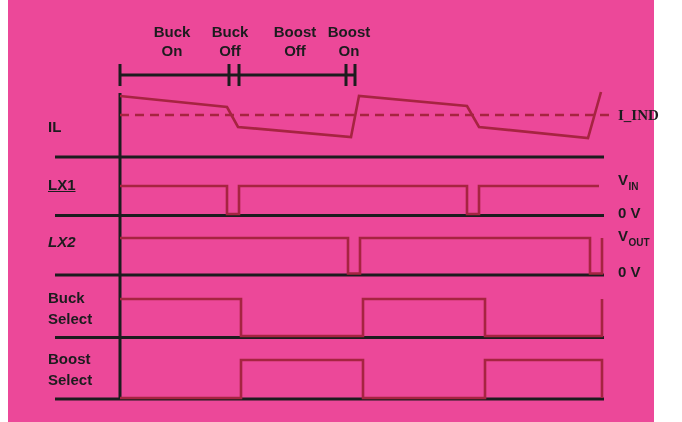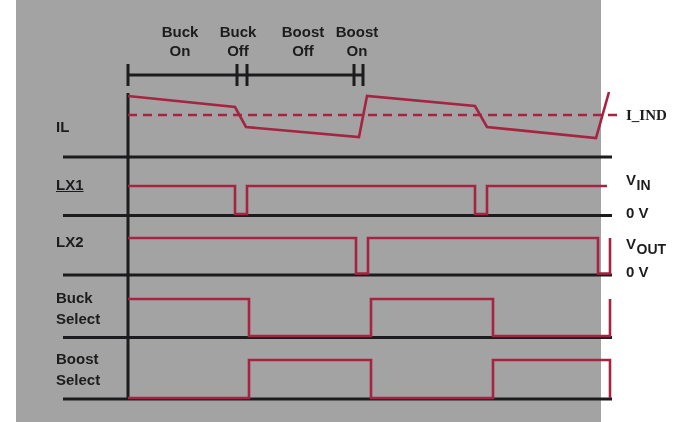--- a/index.html
+++ b/index.html
@@ -4,22 +4,22 @@
 <style>
   html,body{margin:0;padding:0;}
   body{
     width:682px;height:422px;
     background:#ffffff;
     font-family:"Liberation Sans", sans-serif;
     position:relative;
     overflow:hidden;
   }
   .stage{
-    position:absolute;left:16px;top:0;width:585px;height:422px;
-    background:#a3a3a3;
+    position:absolute;left:8px;top:0;width:646px;height:422px;
+    background:#ec4899;
   }
   svg{position:absolute;left:0;top:0;}
   .lbl{
     position:absolute;
     font-weight:700;
     color:#1c1c1e;
     font-size:15px;
     line-height:15px;
     white-space:nowrap;
   }
@@ -34,32 +34,32 @@
   .phase-1{left:222px;}
   .phase-2{left:287px;}
   .phase-3{left:341px;}
   
   .rowlbl{
     left:40px;width:72px;
     text-align:left;
   }
   .rowlbl-il{top:119px;}
   .rowlbl-lx1{top:177px;text-decoration:underline;}
-  .rowlbl-lx2{top:234px;}
+  .rowlbl-lx2{top:234px;font-style:italic;}
   .rowlbl-buck{top:287px;line-height:21px;}
   .rowlbl-boost{top:348px;line-height:21px;}
   
   .rlbl{left:610px;}
   .rlbl-iind{top:108px;font-family:Liberation Serif, serif;}
   .rlbl-vin{top:172px;}
   .rlbl-0v1{top:205px;}
-  .rlbl-vout{top:228px;margin-top:8px;}
+  .rlbl-vout{top:228px;}
   .rlbl-0v2{top:264px;}
   .rlbl sub{
-    font-size:14px;
+    font-size:10px;
     font-weight:700;
     position:relative;
     top:1px;
     left:0.5px;
   }
 </style>
 </head>
 <body>
 
 <div class="stage">

